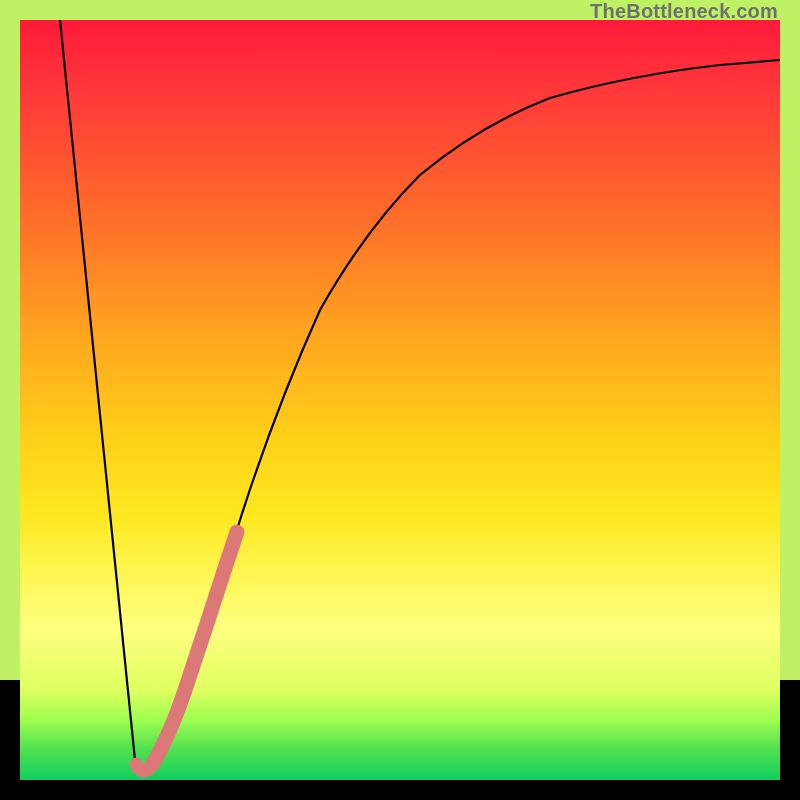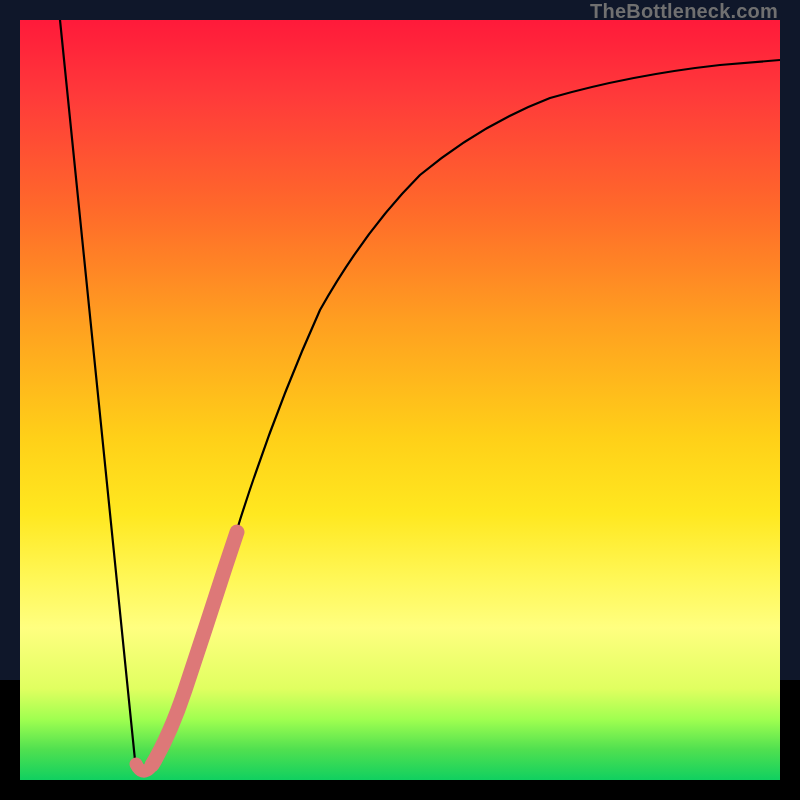--- a/index.html
+++ b/index.html
@@ -9,21 +9,21 @@
     height: 800px;
     background: #000;
     overflow: hidden;
   }
   .frame {
     position: absolute;
     left: 0;
     top: 0;
     width: 800px;
     height: 680px;
-    background: #0f172a;
+    background: #bef264;
   }
   .plot-area {
     position: absolute;
     left: 20px;
     top: 20px;
     width: 760px;
     height: 760px;
     background: linear-gradient(to bottom,
       #ff1a3a 0%,
       #ff3a3a 10%,

